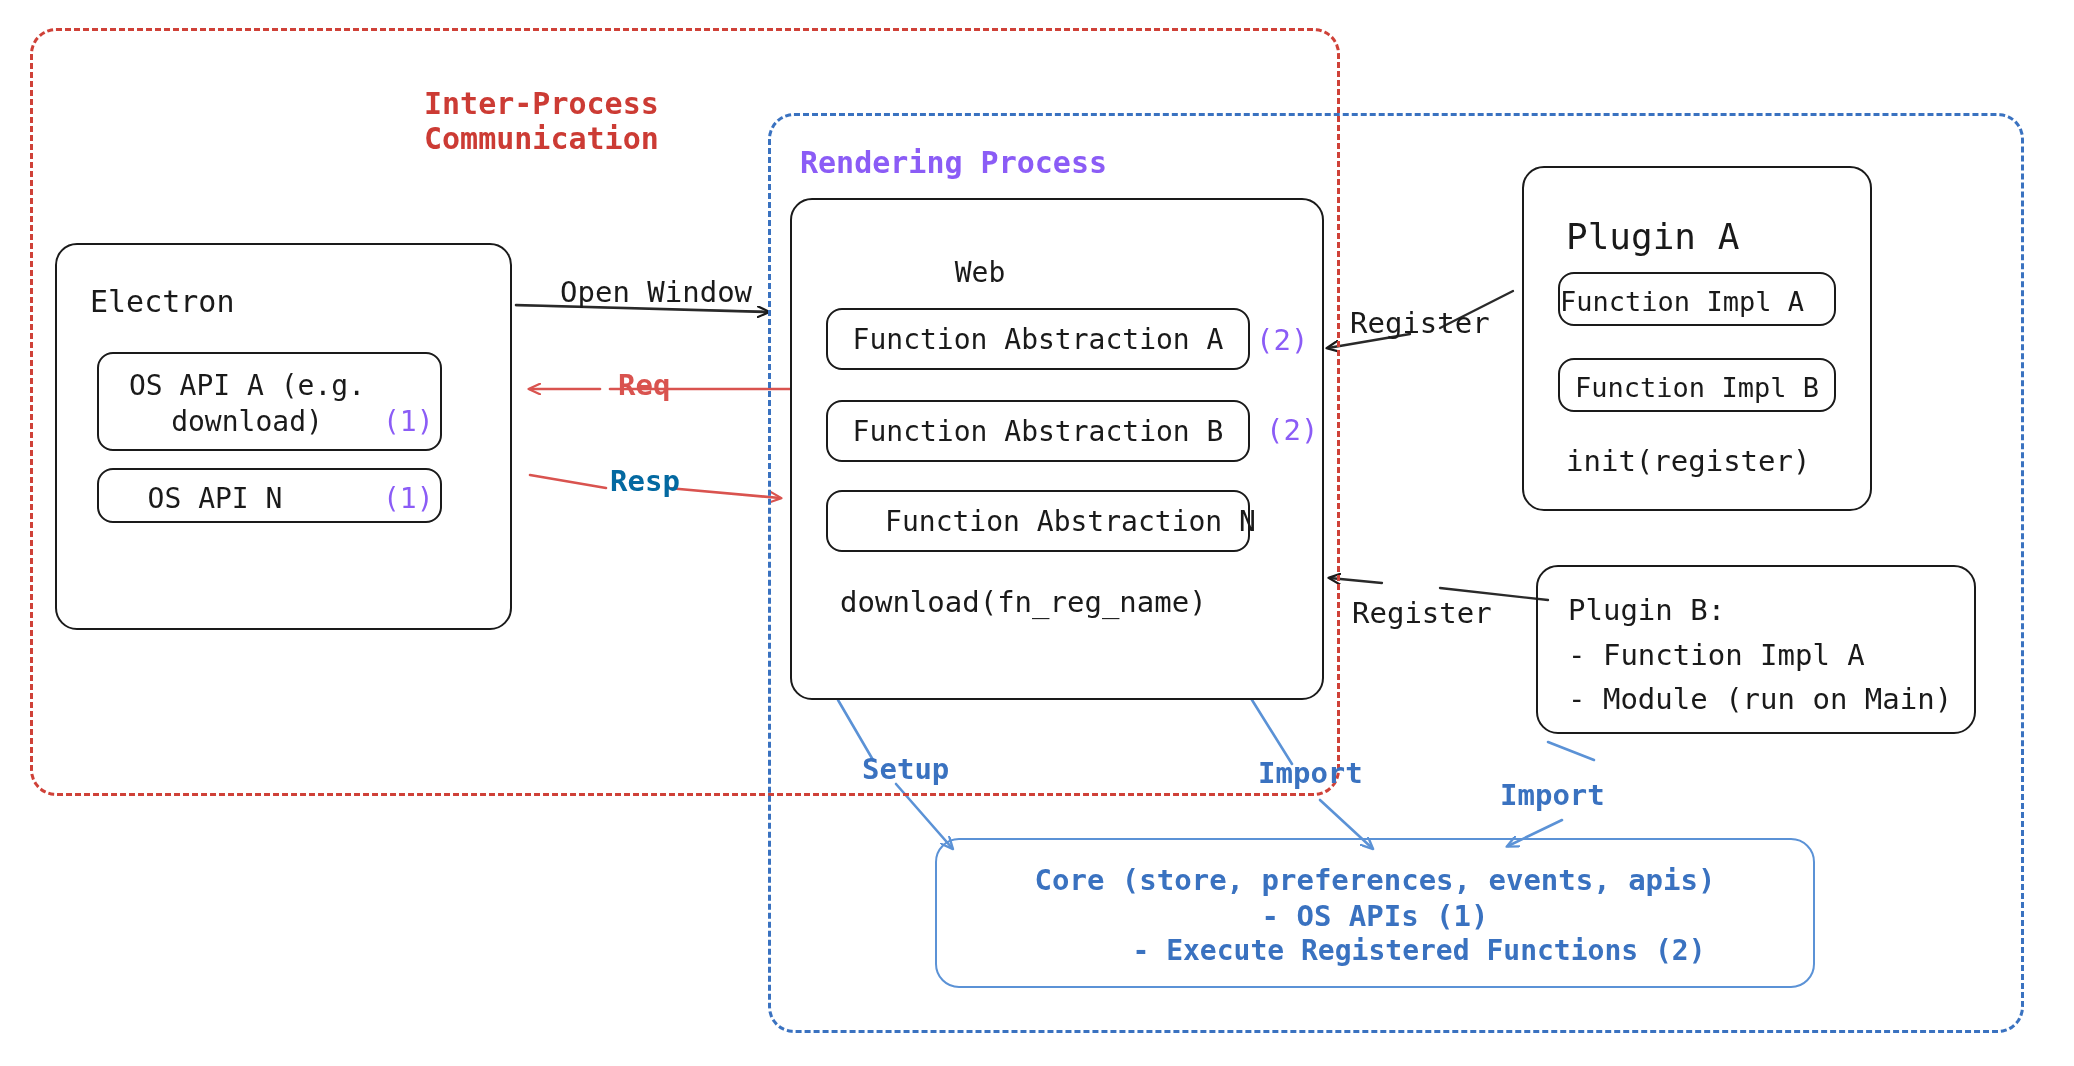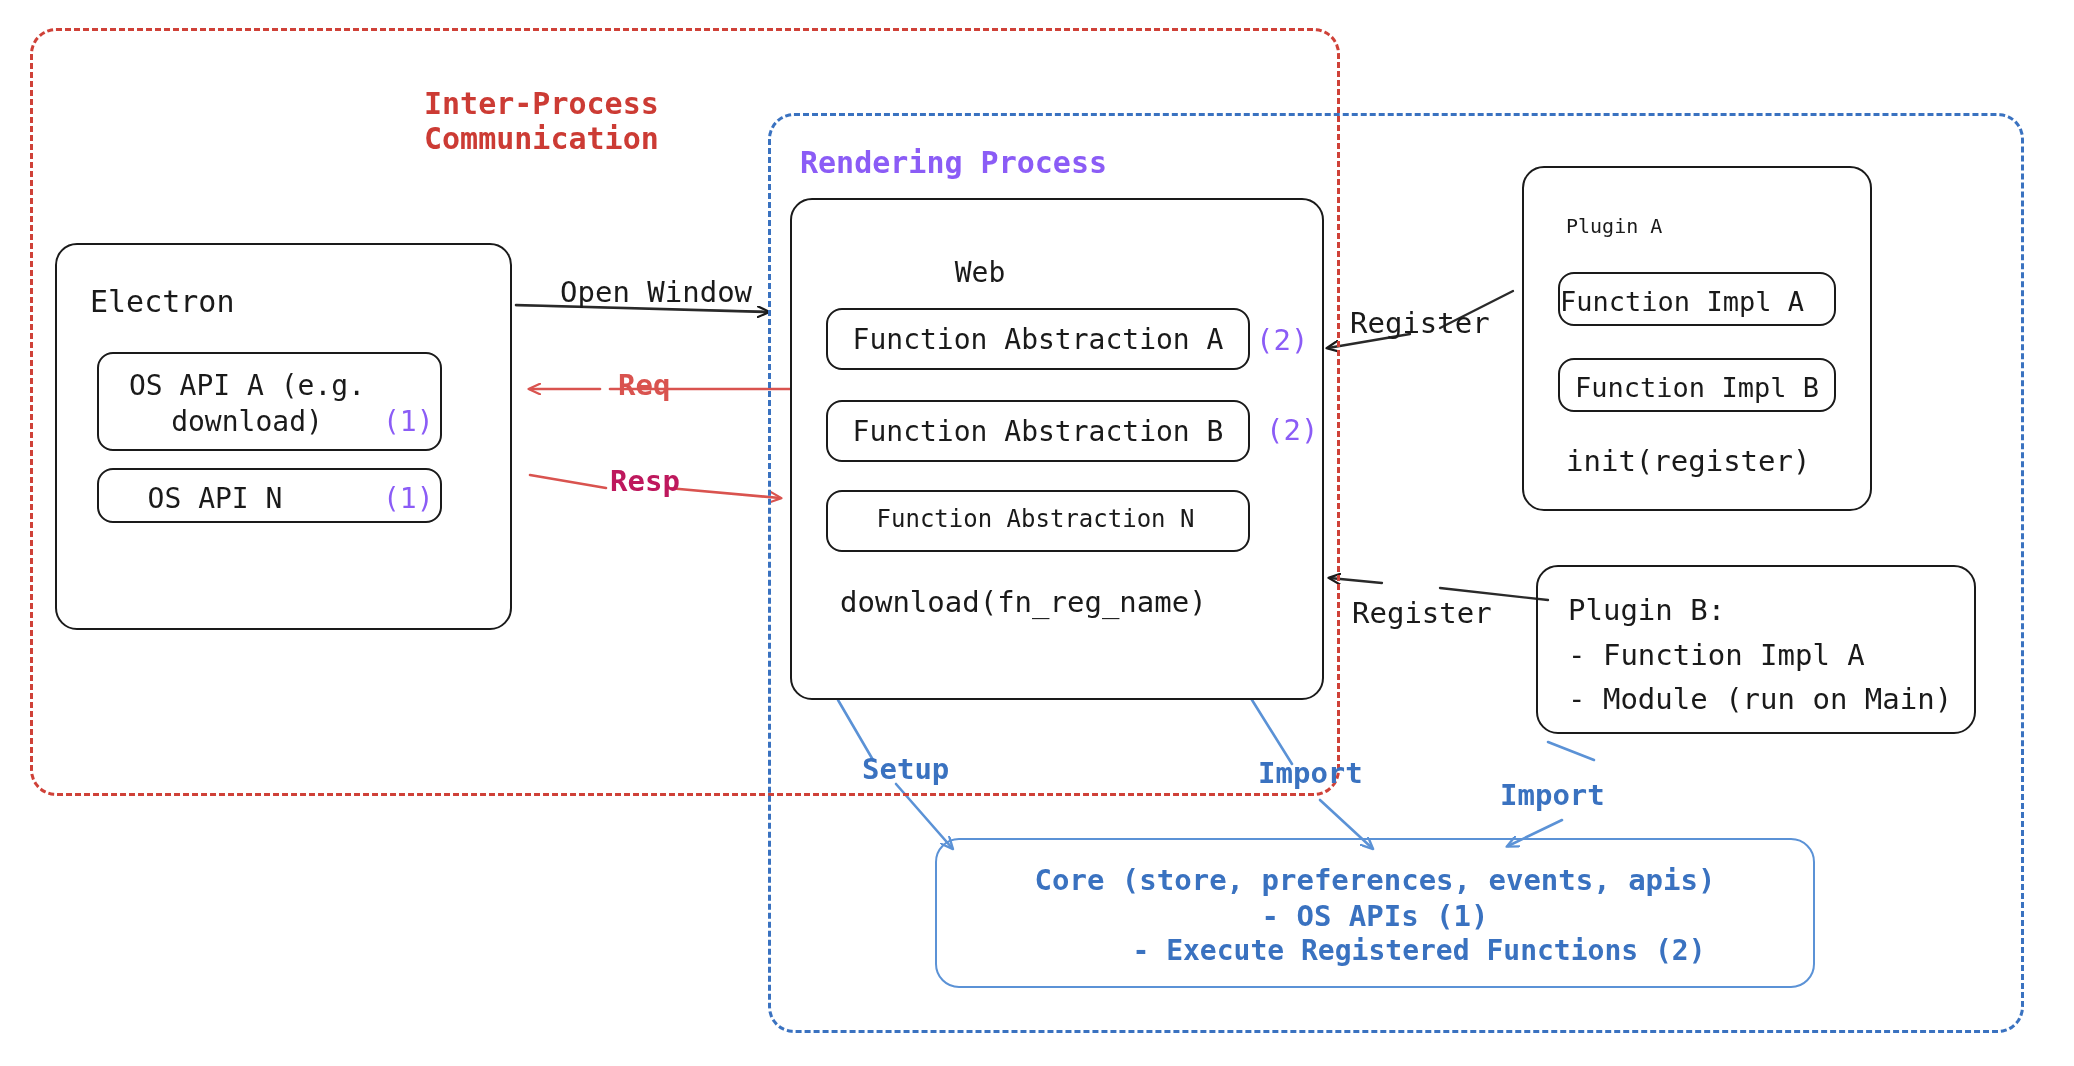--- a/index.html
+++ b/index.html
@@ -174,27 +174,27 @@
 
   <div class="node inner" style="left:826px; top:308px; width:424px; height:62px;"></div>
   <div class="lbl center" style="left:826px; top:322px; width:424px; font-size:28px;">Function Abstraction A</div>
   <div class="lbl blue" style="left:1256px; top:322px; font-size:29px;">(2)</div>
 
   <div class="node inner" style="left:826px; top:400px; width:424px; height:62px;"></div>
   <div class="lbl center" style="left:826px; top:414px; width:424px; font-size:28px;">Function Abstraction B</div>
   <div class="lbl blue" style="left:1266px; top:412px; font-size:29px;">(2)</div>
 
   <div class="node inner" style="left:826px; top:490px; width:424px; height:62px;"></div>
-  <div class="lbl center" style="left:826px; top:504px; width:419px; font-size:24px;">Function Abstraction N</div>
+  <div class="lbl center" style="left:826px; top:504px; width:419px; font-size:28px;padding-left:35px;">Function Abstraction N</div>
 
   <div class="lbl" style="left:840px; top:584px; font-size:29px;">download(fn_reg_name)</div>
 
   <div class="node" style="left:1522px; top:166px; width:350px; height:345px;"></div>
 
-  <div class="lbl" style="left:1566px; top:214px; font-size:20px;">Plugin A</div>
+  <div class="lbl" style="left:1566px; top:214px; font-size:36px;">Plugin A</div>
 
   <div class="node inner" style="left:1558px; top:272px; width:278px; height:54px;"></div>
   <div class="lbl center" style="left:1558px; top:285px; width:248px; font-size:27px;">Function Impl A</div>
 
   <div class="node inner" style="left:1558px; top:358px; width:278px; height:54px;"></div>
   <div class="lbl center" style="left:1558px; top:371px; width:278px; font-size:27px;">Function Impl B</div>
 
   <div class="lbl" style="left:1566px; top:443px; font-size:29px;">init(register)</div>
 
   <div class="node" style="left:1536px; top:565px; width:440px; height:169px;"></div>
@@ -206,21 +206,21 @@
   <div class="core-box" style="left:935px; top:838px; width:880px; height:150px;"></div>
 
   <div class="core-text" style="left:935px; top:860px; width:880px; font-size:29px;">Core (store, preferences, events, apis)</div>
   <div class="core-text" style="left:935px; top:896px; width:880px; font-size:29px;">- OS APIs (1)</div>
   <div class="core-text" style="left:935px; top:932px; width:968px; font-size:28px;">- Execute Registered Functions (2)</div>
 
   <div class="edge-label" style="left:560px; top:275px; font-size:29px; color:#1a1a1a;">Open Window</div>
 
   <div class="edge-label" style="left:618px; top:368px; font-size:29px; color:#d9534f; font-weight:bold;">Req</div>
 
-  <div class="edge-label" style="left:610px; top:464px; font-size:29px; color:#be185d; font-weight:bold;">Resp</div>
+  <div class="edge-label" style="left:610px; top:464px; font-size:29px; color:#0369a1; font-weight:bold;">Resp</div>
 
   <div class="edge-label" style="left:1350px; top:306px; font-size:29px; color:#1a1a1a;">Register</div>
 
   <div class="edge-label" style="left:1352px; top:596px; font-size:29px; color:#1a1a1a;">Register</div>
 
   <div class="edge-label" style="left:862px; top:752px; font-size:29px; color:#3a72c0; font-weight:bold;">Setup</div>
 
   <div class="edge-label" style="left:1258px; top:756px; font-size:29px; color:#3a72c0; font-weight:bold;">Import</div>
 
   <div class="edge-label" style="left:1500px; top:778px; font-size:29px; color:#3a72c0; font-weight:bold;">Import</div>

